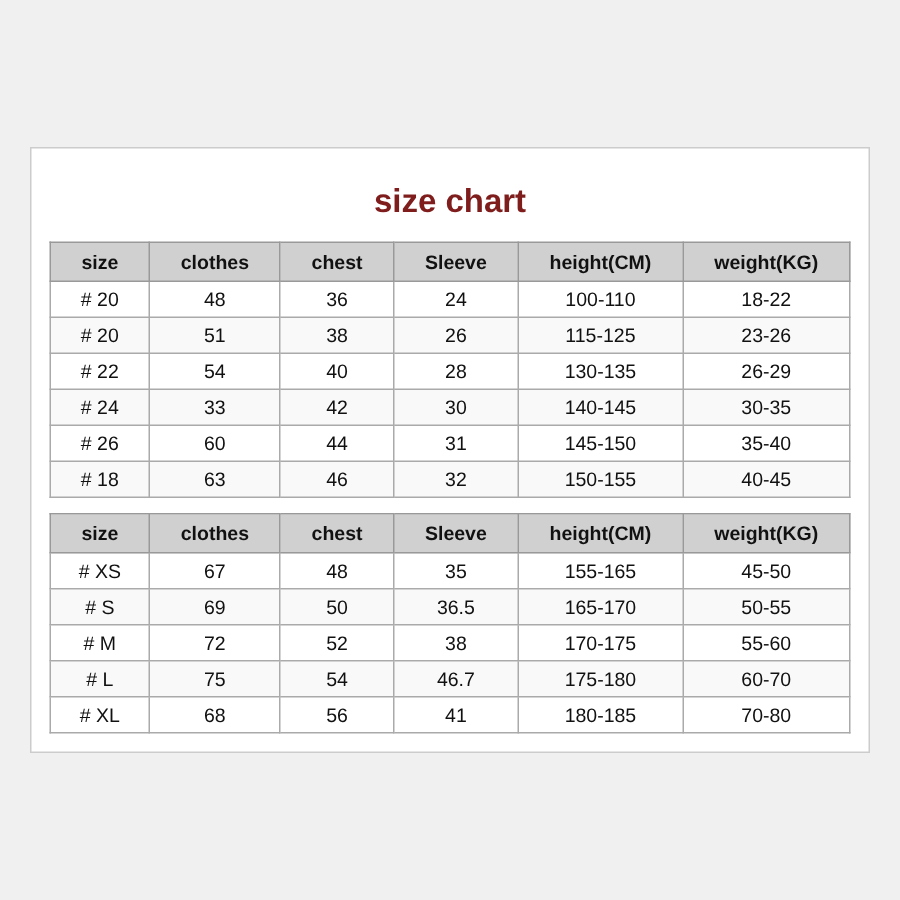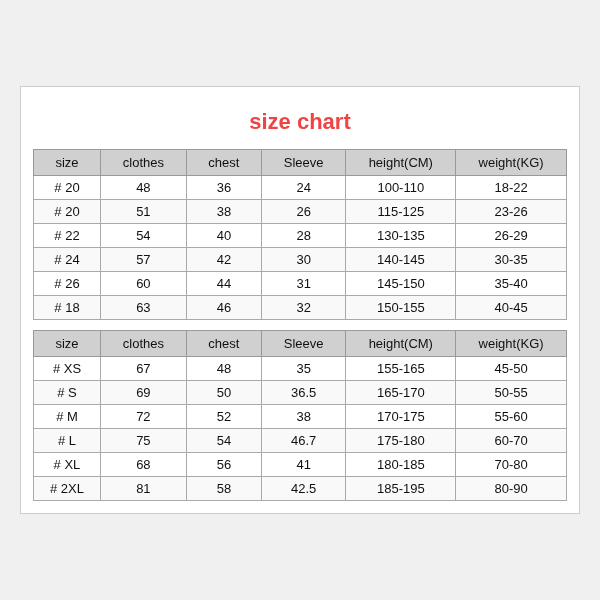--- a/index.html
+++ b/index.html
@@ -23,36 +23,36 @@
       border: 1px solid #cccccc;
       padding: 12px;
       width: 560px;
     }
 
     .title {
       text-align: center;
       font-size: 22px;
       font-weight: bold;
       padding: 10px 0 14px 0;
-      color: #ef4444;
+      color: #7f1d1d;
     }
 
     .size-table {
       width: 100%;
       border-collapse: collapse;
       font-size: 13px;
       color: #111;
     }
 
     .size-table th {
       background: #d0d0d0;
       border: 1px solid #999;
       padding: 5px 20px;
       text-align: center;
-      font-weight: normal;
+      font-weight: bold;
     }
 
     .size-table td {
       border: 1px solid #aaa;
       padding: 4px 4px;
       text-align: center;
       background: #ffffff;
     }
 
     .section-gap {
@@ -100,21 +100,21 @@
         <tr>
           <td># 22</td>
           <td>54</td>
           <td>40</td>
           <td>28</td>
           <td>130-135</td>
           <td>26-29</td>
         </tr>
         <tr>
           <td># 24</td>
-          <td>57</td>
+          <td>33</td>
           <td>42</td>
           <td>30</td>
           <td>140-145</td>
           <td>30-35</td>
         </tr>
         <tr>
           <td># 26</td>
           <td>60</td>
           <td>44</td>
           <td>31</td>
@@ -179,23 +179,15 @@
           <td>60-70</td>
         </tr>
         <tr>
           <td># XL</td>
           <td>68</td>
           <td>56</td>
           <td>41</td>
           <td>180-185</td>
           <td>70-80</td>
         </tr>
-        <tr>
-          <td># 2XL</td>
-          <td>81</td>
-          <td>58</td>
-          <td>42.5</td>
-          <td>185-195</td>
-          <td>80-90</td>
-        </tr>
       </tbody>
   </table>
 </div>
 
 </body></html>

